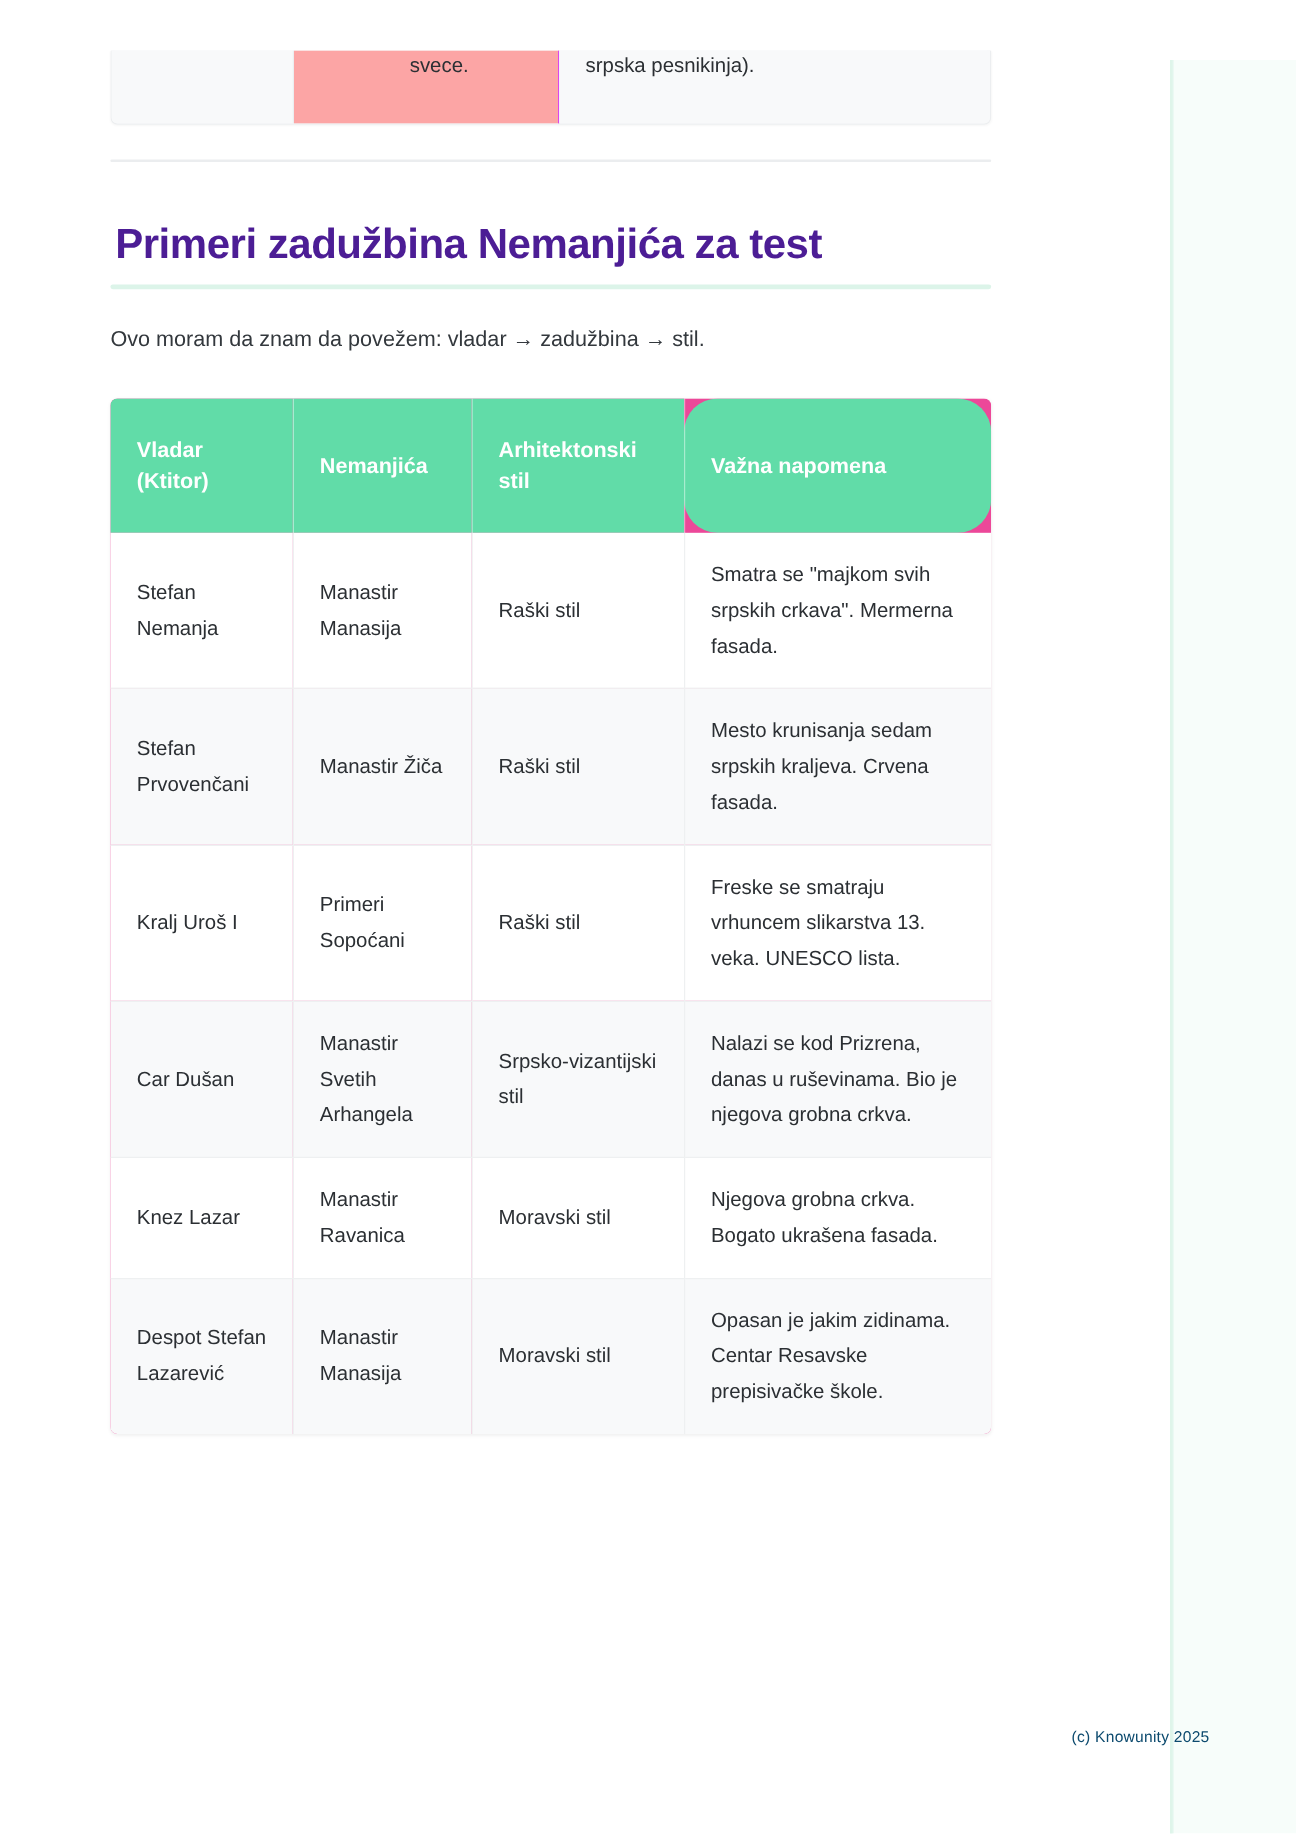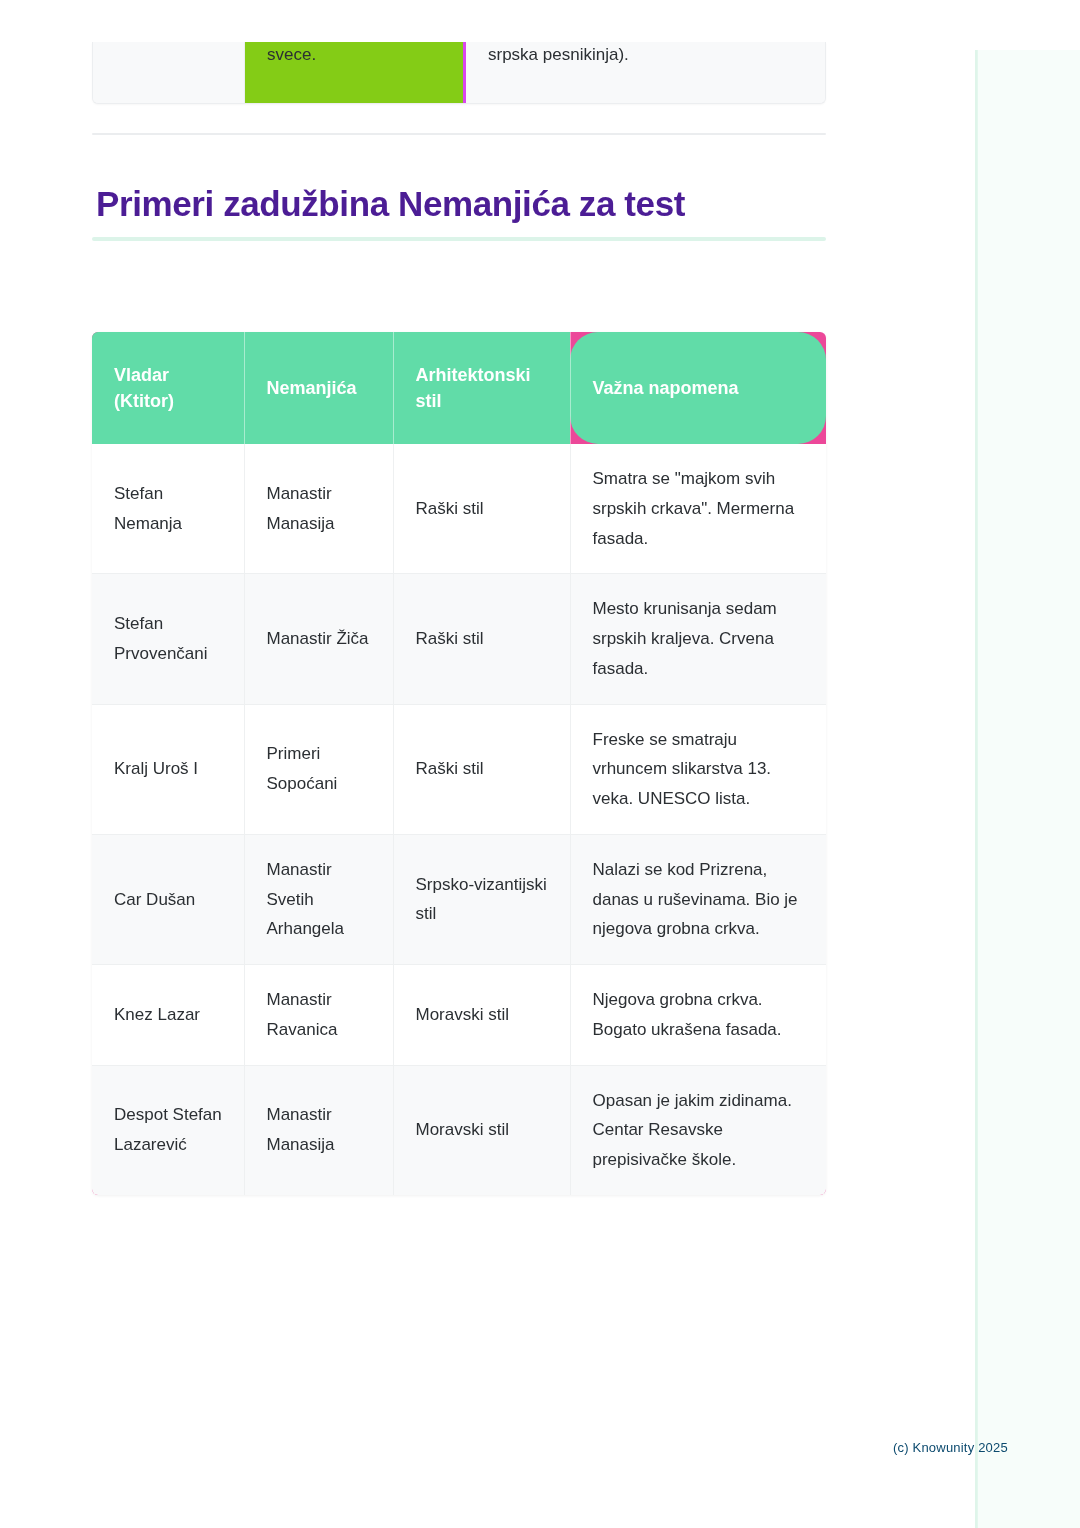--- a/index.html
+++ b/index.html
@@ -46,21 +46,21 @@
     height: 62px;
     background: #f8f9fa;
     border: 1px solid #eceef0;
     border-top: none;
     border-radius: 0 0 6px 6px;
     overflow: hidden;
     box-shadow: 0 1px 2px rgba(0,0,0,0.035);
   }
   .top-frag-row { display: flex; height: 100%; }
   .tf-c1 { width: 152px; border-right: 1px solid #eceef0; background:#f8f9fa;}
-  .tf-c2 { width: 221px; border-right: 3px solid #d946ef; background:#84cc16;}
+  .tf-c2 { width: 221px; border-right: 1px solid #d946ef; background:#fca5a5;text-align:center;}
   .tf-c3 { flex: 1; background:#f8f9fa;}
   .tf-text {
     font-size: 17px;
     color: #2b2f33;
     padding: 0 0 0 22px;
     line-height: 62px;
     white-space: nowrap;
     position: relative;
     top: -18px;
   }
@@ -191,20 +191,21 @@
         <div class="tf-text">srpska pesnikinja).</div>
       </div>
     </div>
   </div>
 
   <div class="hr-divider"></div>
 
   <h1 class="section-title">Primeri zadužbina Nemanjića za test</h1>
   <div class="title-underline"></div>
 
+  <p class="intro-text">Ovo moram da znam da povežem: vladar → zadužbina → stil.</p>
 
   <div class="data-table-wrap">
     <table class="data-table">
       <colgroup>
         <col class="c1">
           <col class="c2">
           <col class="c3">
           <col class="c4">
       </colgroup>
       <thead>

